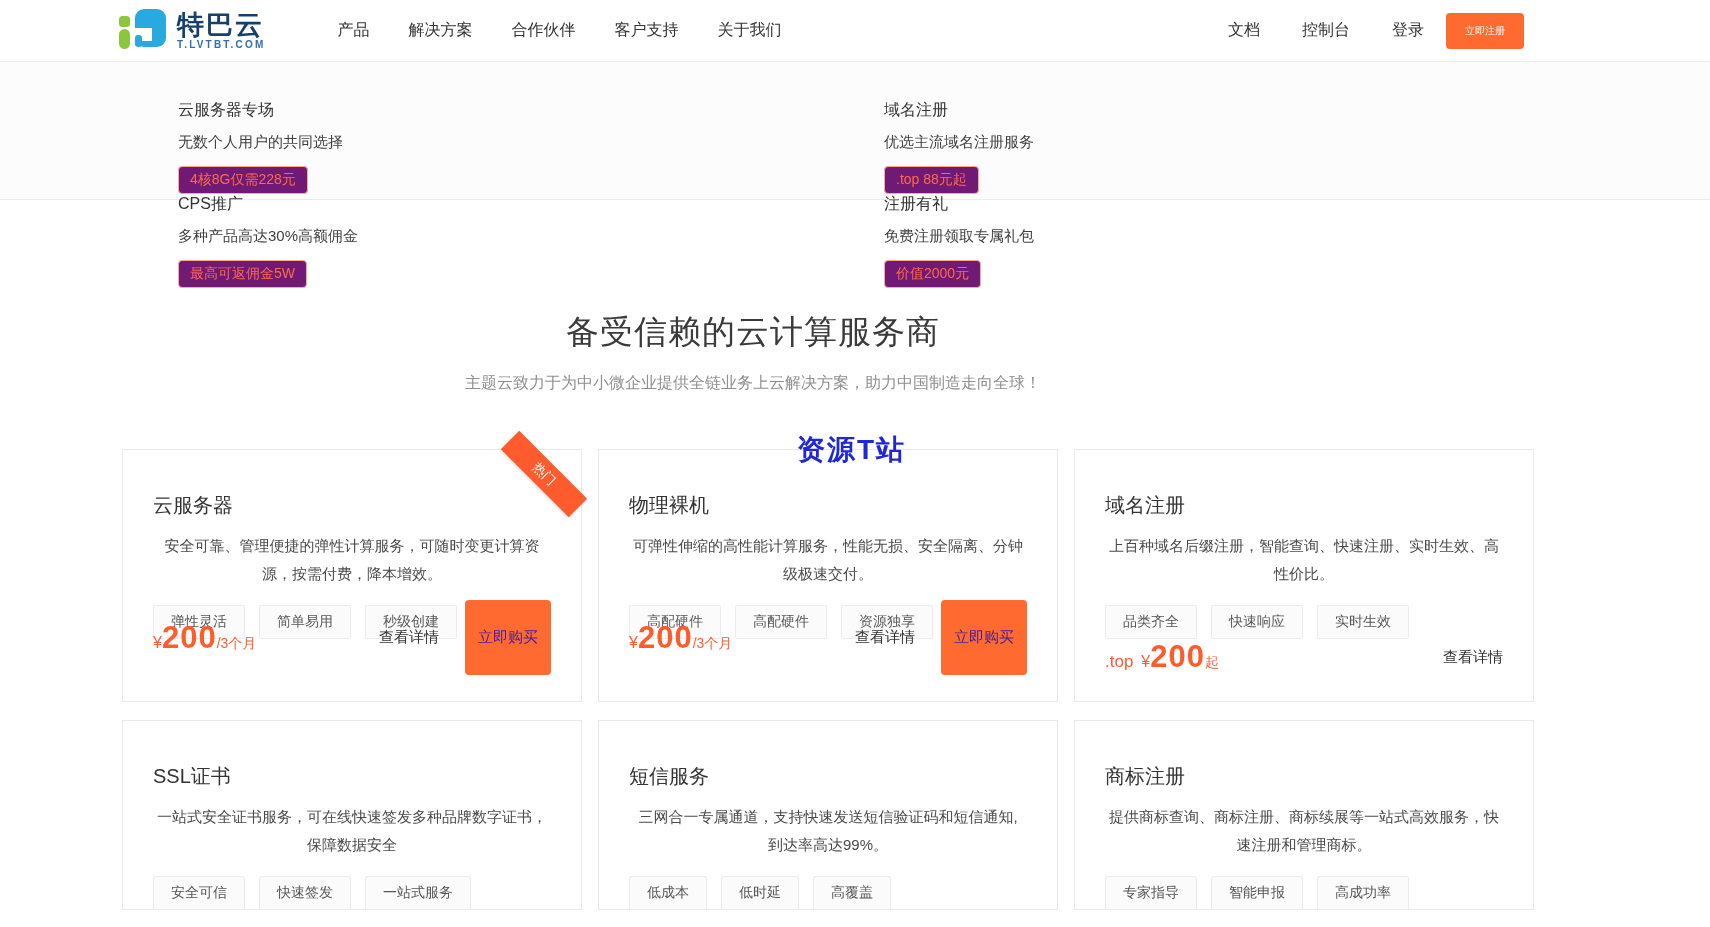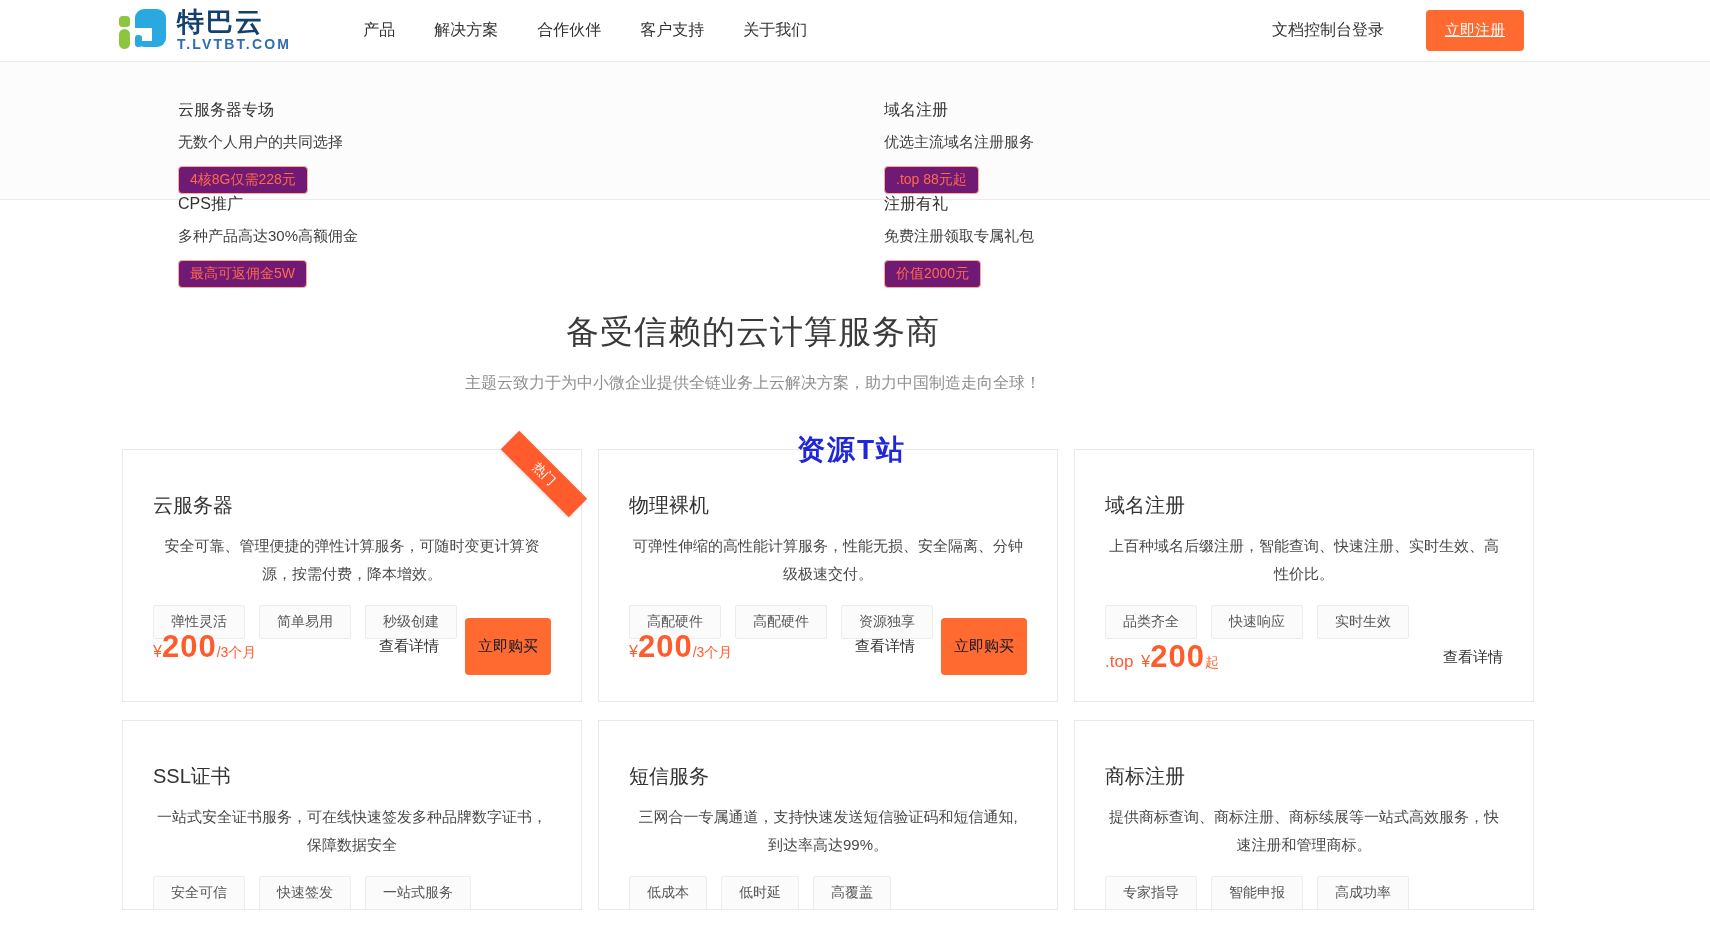--- a/index.html
+++ b/index.html
@@ -5,28 +5,28 @@
   * { margin:0; padding:0; box-sizing:border-box; }
   html,body { width:1710px; height:927px; overflow:hidden; background:#fff;
     font-family:"Liberation Sans","DejaVu Sans",sans-serif; color:#333; }
 
   
   .topbar { height:62px; display:flex; align-items:center;
     border-bottom:1px solid #ebebeb; padding-left:118px; padding-right:186px; background:#fff; }
   .logo { display:flex; align-items:center; gap:9px; cursor:pointer; }
   .logo-text { display:flex; flex-direction:column; }
   .logo-cn { font-size:27px; font-weight:bold; color:#14406e; letter-spacing:2px; line-height:1; }
-  .logo-en { font-size:14px; color:#2f6db7; letter-spacing:2.2px; font-weight:bold; margin-top:0; }
+  .logo-en { font-size:10px; color:#2f6db7; letter-spacing:2.2px; font-weight:bold; margin-top:0; }
   .mainnav { display:flex; gap:39px; margin-left:72px; font-size:16px; }
   .mainnav a { color:#333; text-decoration:none; cursor:pointer; }
   .topbar-right { margin-left:auto; display:flex; align-items:center; font-size:16px; }
   .topbar-right a { color:#333; text-decoration:none; cursor:pointer; }
-  .tr-gap { }
-  .register-btn { margin-left:42px; background:#ff6a30; color:#fff; border:none;
-    padding:11px 19px; border-radius:4px; font-size:15px; cursor:pointer;text-decoration:underline; }
+  .tr-gap { margin-left:42px; }
+  .register-btn { margin-left:22px; background:#ff6a30; color:#fff; border:none;
+    padding:11px 19px; border-radius:4px; font-size:10px; cursor:pointer; }
 
   
   .promo-strip { height:138px; background:#fcfcfd; border-bottom:1px solid #ebebeb; }
   .promo-grid { margin-left:122px; width:1412px; display:grid;
     grid-template-columns:repeat(2,1fr); padding-top:38px; }
   .promo-col { padding-left:56px; }
   .promo-title { font-size:16px; color:#333; }
   .promo-desc { font-size:15px; color:#3f3f3f; margin-top:12px; }
   .promo-badge { display:inline-block; margin-top:14px; border:1px solid #ffaa8f; background:#701a75;
     color:#ff6a47; font-size:14px; padding:4px 11px; border-radius:4px; }
@@ -49,22 +49,22 @@
     font-size:14px; padding:7px 17px; border-radius:2px; white-space:nowrap; }
   .price-row { position:absolute; left:30px; right:30px; bottom:26px;
     display:flex; align-items:center; }
   .price { color:#ff5c2e; white-space:nowrap; }
   .price .pre { font-size:17px; margin-right:8px; }
   .price .cur { font-size:16px; }
   .price .amt { font-size:31px; font-weight:bold; letter-spacing:1px; }
   .price .unit { font-size:14px; }
   .detail { margin-left:auto; font-size:15px; color:#333; text-decoration:none; cursor:pointer; }
   .detail.pad { margin-right:26px; }
-  .buy-btn { background:#ff6a30; color:#0f172a; border:none; font-size:15px;
-    padding:19px 13px; border-radius:4px; cursor:pointer; white-space:nowrap; }
+  .buy-btn { background:#ff6a30; color:#4c1d95; border:none; font-size:15px;
+    padding:28px 13px; border-radius:4px; cursor:pointer; white-space:nowrap; }
 
   .ribbon { position:absolute; top:11px; right:-11px; width:96px; text-align:center;
     background:#ff5b2d; color:#fff; font-size:13px; padding:4px 0;
     transform:rotate(45deg); box-shadow:0 1px 3px rgba(0,0,0,.18); z-index:3; }
 
   
   .watermark { position:absolute; left:797px; top:431px; font-size:28px; font-weight:900;
     color:#1f27d8; letter-spacing:2px; z-index:9; }
 </style>
 </head>

